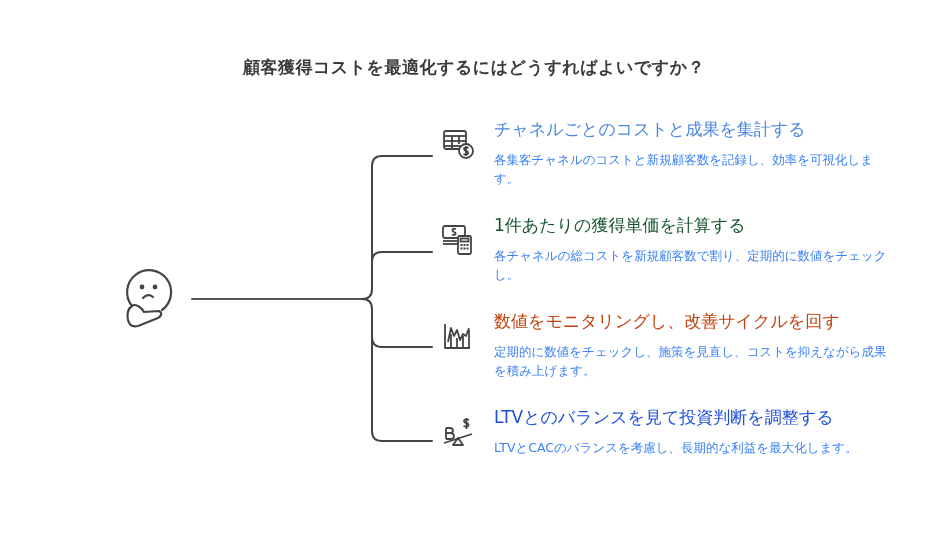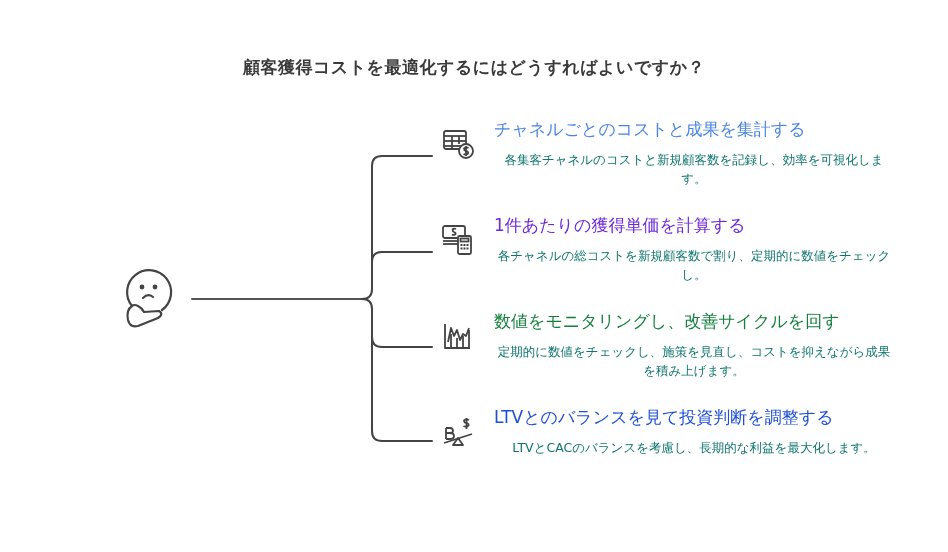--- a/index.html
+++ b/index.html
@@ -5,21 +5,21 @@
     html, body { margin: 0; padding: 0; background: #ffffff; }
     body { width: 948px; height: 552px; position: relative; overflow: hidden;
       font-family: "DejaVu Sans", "Liberation Sans", sans-serif; color: #333; }
     .title { position: absolute; left: 0; width: 948px; top: 56px; text-align: center;
       font-size: 17px; font-weight: bold; color: #3a3a3a; letter-spacing: 0.5px; }
     svg.connectors { position: absolute; left: 0; top: 0; }
     .thinker { position: absolute; left: 118px; top: 266px; width: 64px; height: 66px; }
     .item { position: absolute; left: 436px; width: 480px; }
     .item .icon { position: absolute; left: 0; top: 4px; width: 40px; height: 40px; }
     .item .heading { position: absolute; left: 58px; top: 0; font-size: 17px; font-weight: normal; white-space: nowrap; }
-    .item .desc { position: absolute; left: 58px; top: 32px; width: 400px; font-size: 12.5px; line-height: 19px; color: #0f766e; text-align: center; }
+    .item .desc { position: absolute; left: 58px; top: 32px; width: 400px; font-size: 12.5px; line-height: 19px; color: #3b82f6; }
   </style>
 </head>
 <body>
 
 <div class="title">顧客獲得コストを最適化するにはどうすればよいですか？</div>
 
 <svg class="connectors" width="948" height="552">
   <g fill="none" stroke="#444" stroke-width="2" stroke-linecap="round">
     <path d="M 192 299 L 362 299" stroke="#555"></path>
     <path d="M 362 299 Q 372 299 372 289 L 372 166 Q 372 156 382 156 L 432 156"></path>
@@ -69,36 +69,36 @@
       <g fill="#444" stroke="none">
         <rect x="24.5" y="26" width="2" height="2"></rect>
           <rect x="27.5" y="26" width="2" height="2"></rect>
           <rect x="30.5" y="26" width="2" height="2"></rect>
         <rect x="24.5" y="29.5" width="2" height="2"></rect>
           <rect x="27.5" y="29.5" width="2" height="2"></rect>
           <rect x="30.5" y="29.5" width="2" height="2"></rect>
       </g>
     </g>
   </svg>
-  <div class="heading" style="color:#6d28d9">1件あたりの獲得単価を計算する</div>
+  <div class="heading" style="color:#14532d">1件あたりの獲得単価を計算する</div>
   <div class="desc">各チャネルの総コストを新規顧客数で割り、定期的に数値をチェックし。</div>
 </div>
 
 <div class="item" style="top:310px">
   <svg class="icon" viewBox="0 0 40 40">
     <g fill="none" stroke="#444" stroke-width="1.8" stroke-linejoin="round">
       <path d="M 9 10 L 9 34 L 34 34"></path>
       <line x1="15" y1="20" x2="15" y2="34"></line>
         <line x1="21" y1="24" x2="21" y2="34"></line>
         <line x1="27" y1="22" x2="27" y2="34"></line>
         <line x1="33" y1="16" x2="33" y2="34"></line>
       <path d="M 12 28 L 15 14 L 18 22 L 21 16 L 24 26 L 27 20 L 30 22 L 33 14"></path>
     </g>
   </svg>
-  <div class="heading" style="color:#15803d">数値をモニタリングし、改善サイクルを回す</div>
+  <div class="heading" style="color:#c2410c">数値をモニタリングし、改善サイクルを回す</div>
   <div class="desc">定期的に数値をチェックし、施策を見直し、コストを抑えながら成果を積み上げます。</div>
 </div>
 
 <div class="item" style="top:406px">
   <svg class="icon" viewBox="0 0 40 40">
     <g fill="none" stroke="#444" stroke-width="1.8" stroke-linejoin="round">
       <line x1="8" y1="33" x2="36" y2="24"></line>
       <path d="M 22 28 L 17 35 L 27 35 Z"></path>
       <path d="M 10 18 L 10 29 M 10 18 L 14 18 Q 17 18 17 21 Q 17 23 14 23 L 10 23 M 14 23 Q 18 23 18 26 Q 18 29 14 29 L 10 29"></path>
       <path d="M 33 10 Q 30 8.5 28 10.5 Q 28 12.5 30 13 Q 33 13.5 32.5 15.5 Q 30.5 17.5 27.5 16"></path>

